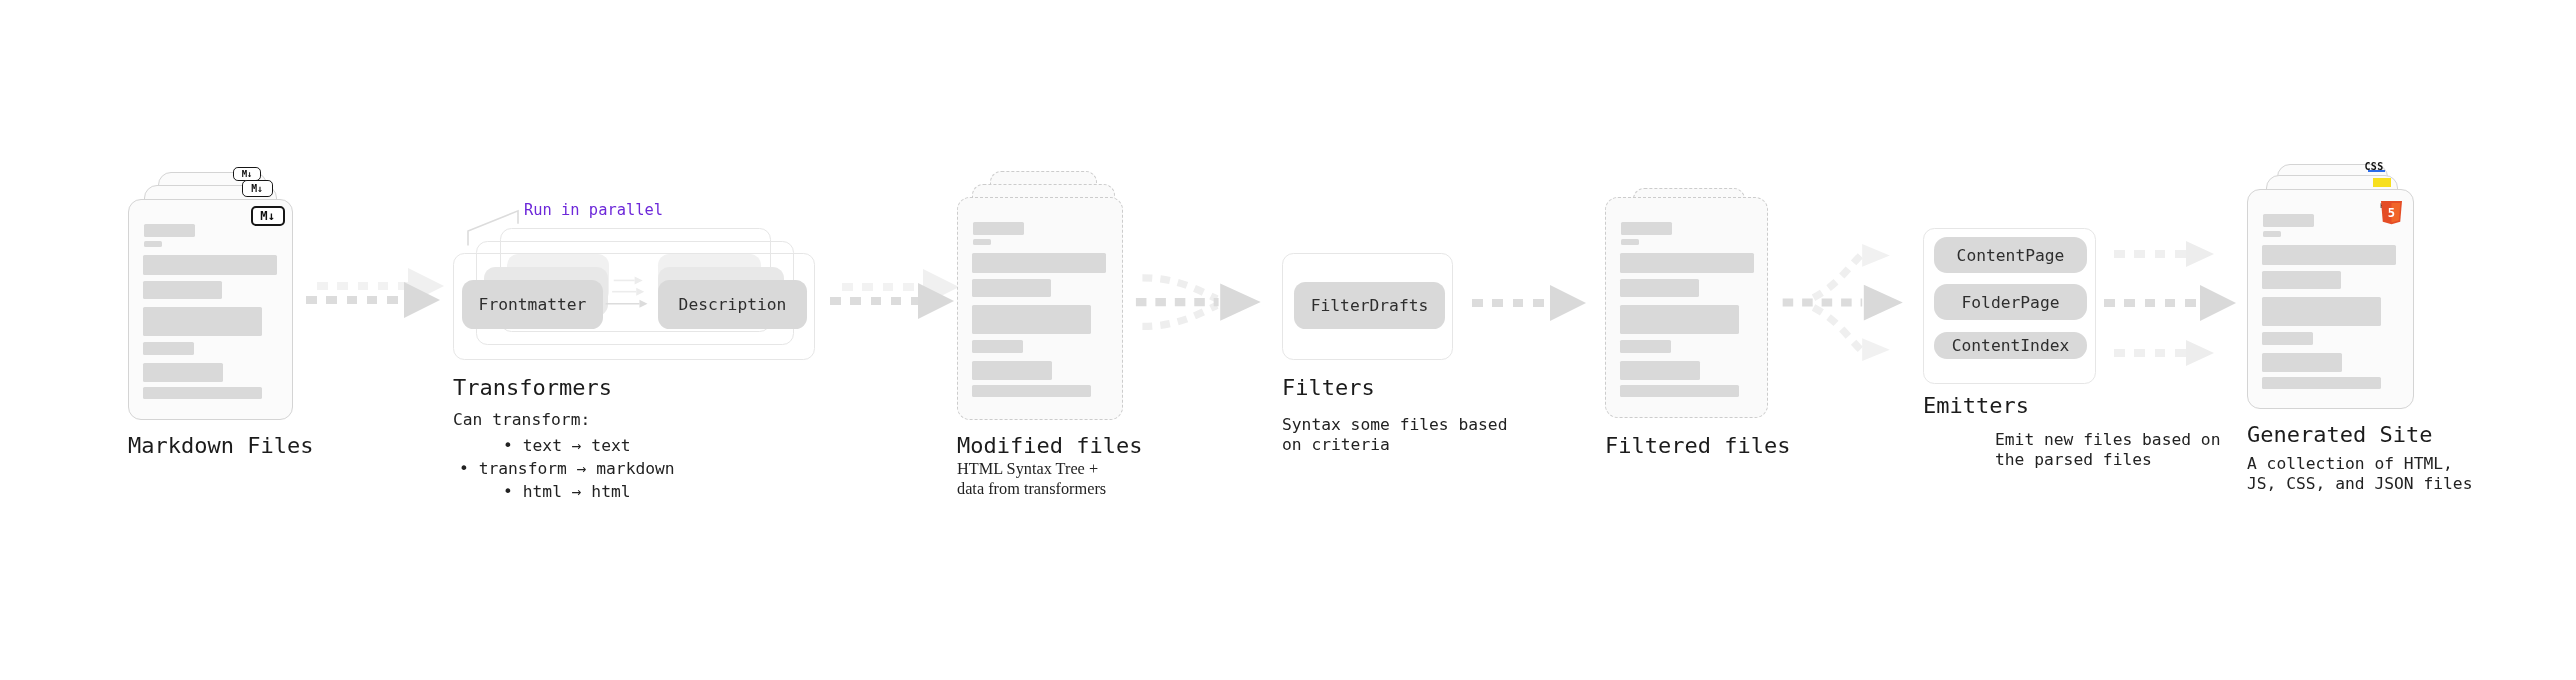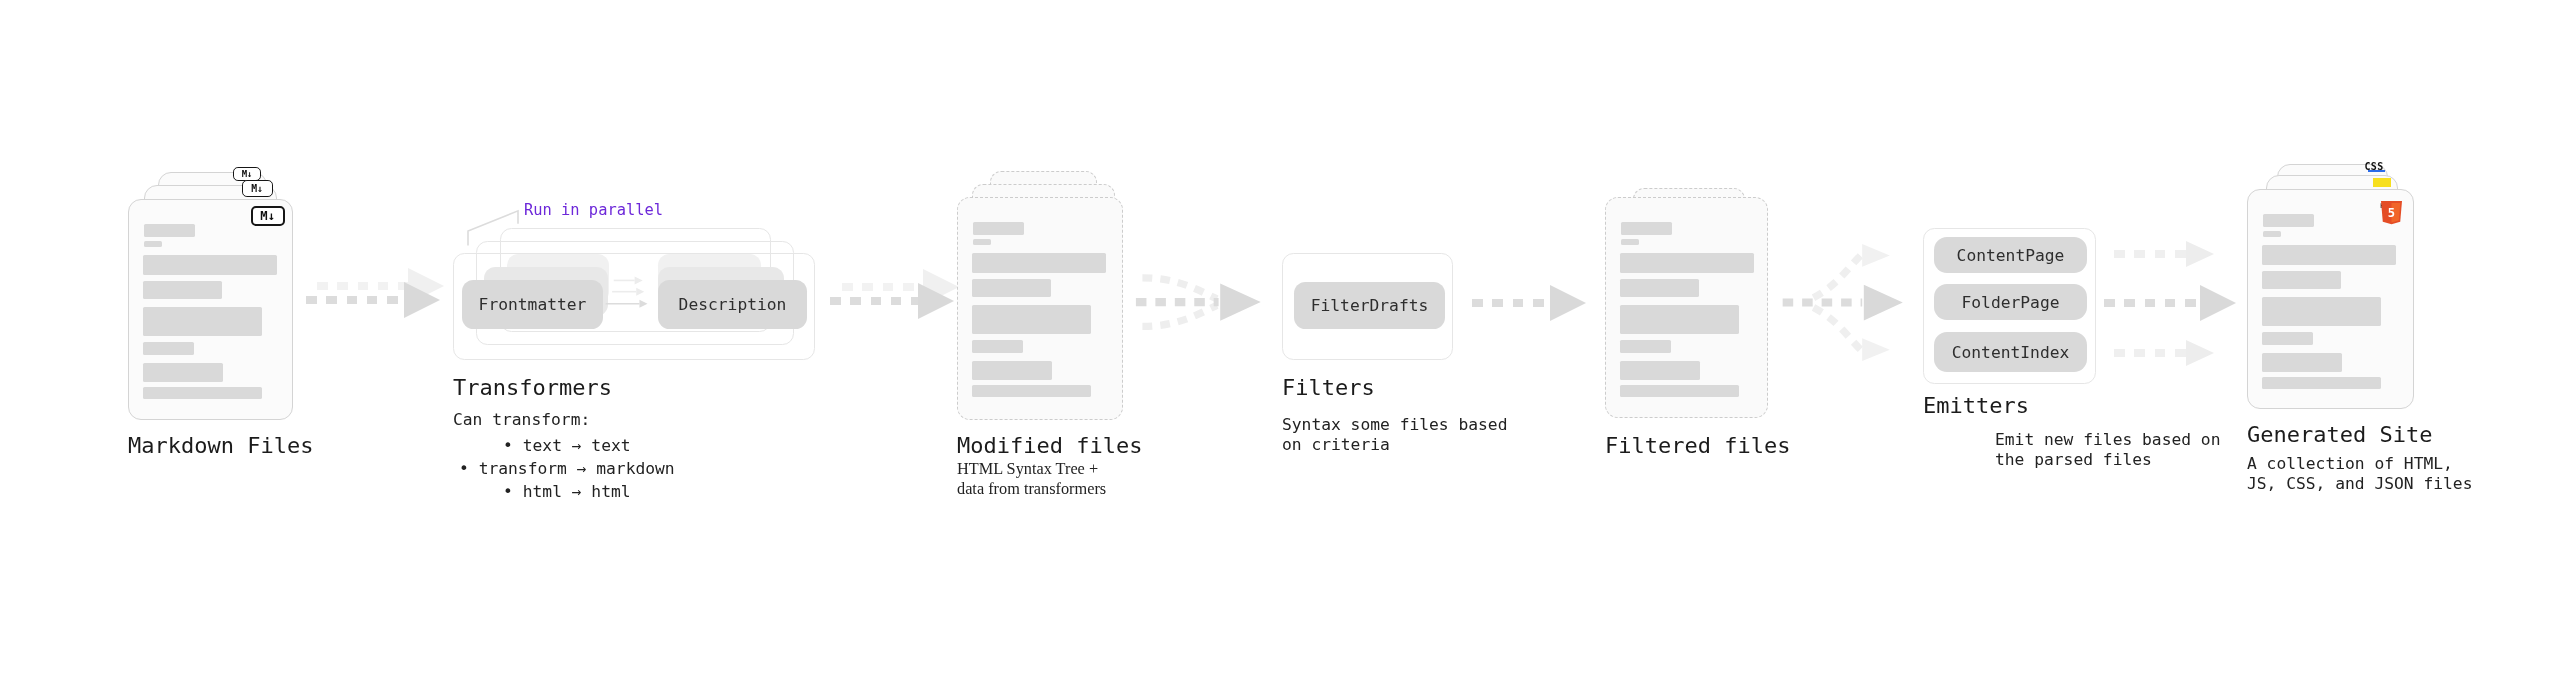--- a/index.html
+++ b/index.html
@@ -207,21 +207,21 @@
   </svg>
 
   <div>
     <div class="node-box" style="left:1923px;top:228px;width:173px;height:156px;"></div>
     <div class="btn" style="left:1934px;top:237px;width:153px;height:36px;border-radius:13px;">
         <span>ContentPage</span>
       </div>
     <div class="btn" style="left:1934px;top:284px;width:153px;height:36px;border-radius:13px;">
         <span>FolderPage</span>
       </div>
-    <div class="btn" style="left:1934px;top:332px;width:153px;height:40px;border-radius:13px;">
+    <div class="btn" style="left:1934px;top:332px;width:153px;height:27px;border-radius:13px;">
         <span>ContentIndex</span>
       </div>
     <div class="stage-title" style="left:1923px;top:393px;">Emitters</div>
     <div class="stage-sub" style="left:1995px;top:430px;">
       <div>Emit new files based on</div>
       <div>the parsed files</div>
     </div>
   </div>
 
   <div class="flow-arrow light small" style="left:2114px;top:241px;">

